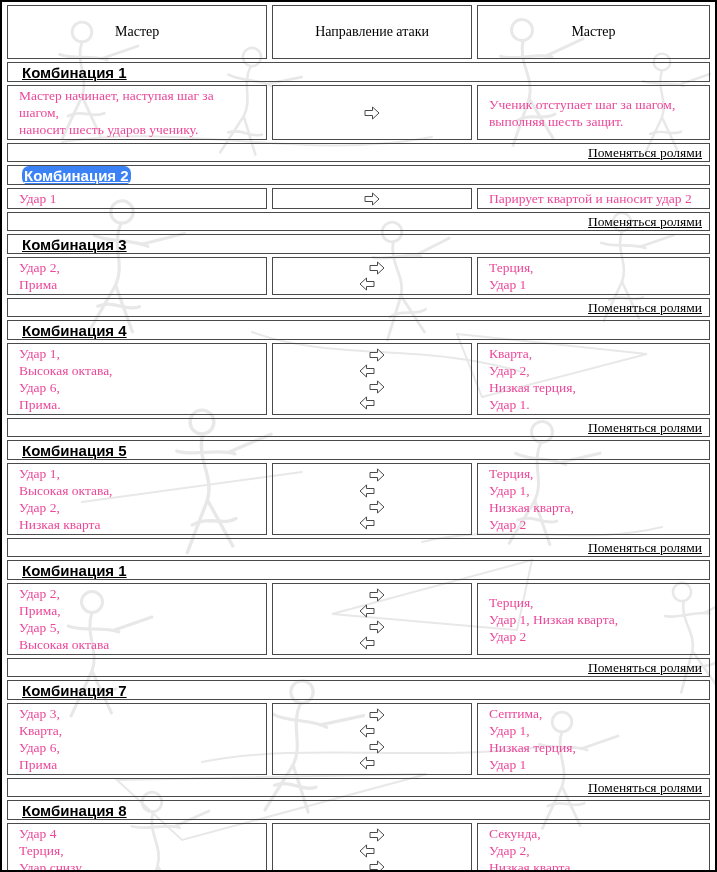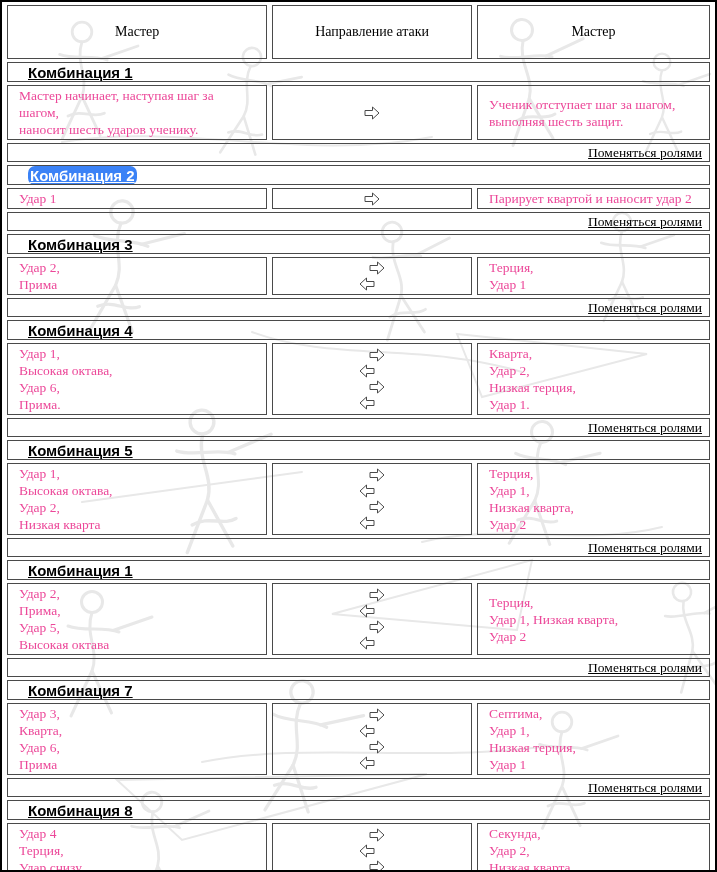--- a/index.html
+++ b/index.html
@@ -21,21 +21,21 @@
   }
   td{border:1px solid #4a4a4a;background:transparent;overflow:hidden;}
   td.hdr{
     height:50px;
     text-align:center;vertical-align:middle;
     font:14px "Liberation Serif",serif;
   }
   td.title-cell{
     height:18px;
     font:bold 15px "Liberation Sans",sans-serif;
-    padding:0 20px;
+    padding:0 14px;
     vertical-align:middle;
   }
   td.title-cell .title-text{text-decoration:underline;}
   td.title-cell .title-text.selected{background:#3b82f6;color:#fff;padding:1px 2px;border-radius:7px;}
   td.content{
     font:13.5px/17px "Liberation Serif",serif;
     color:#ec4899;
     padding:1px 11px;
     vertical-align:middle;
     white-space:pre-line;

